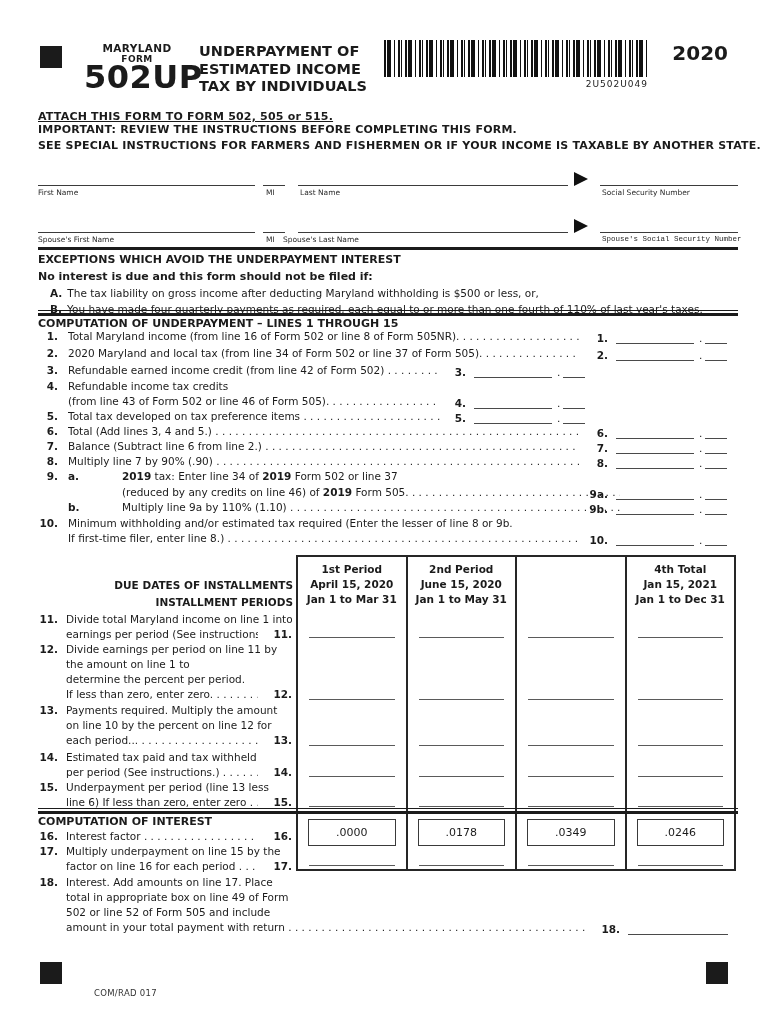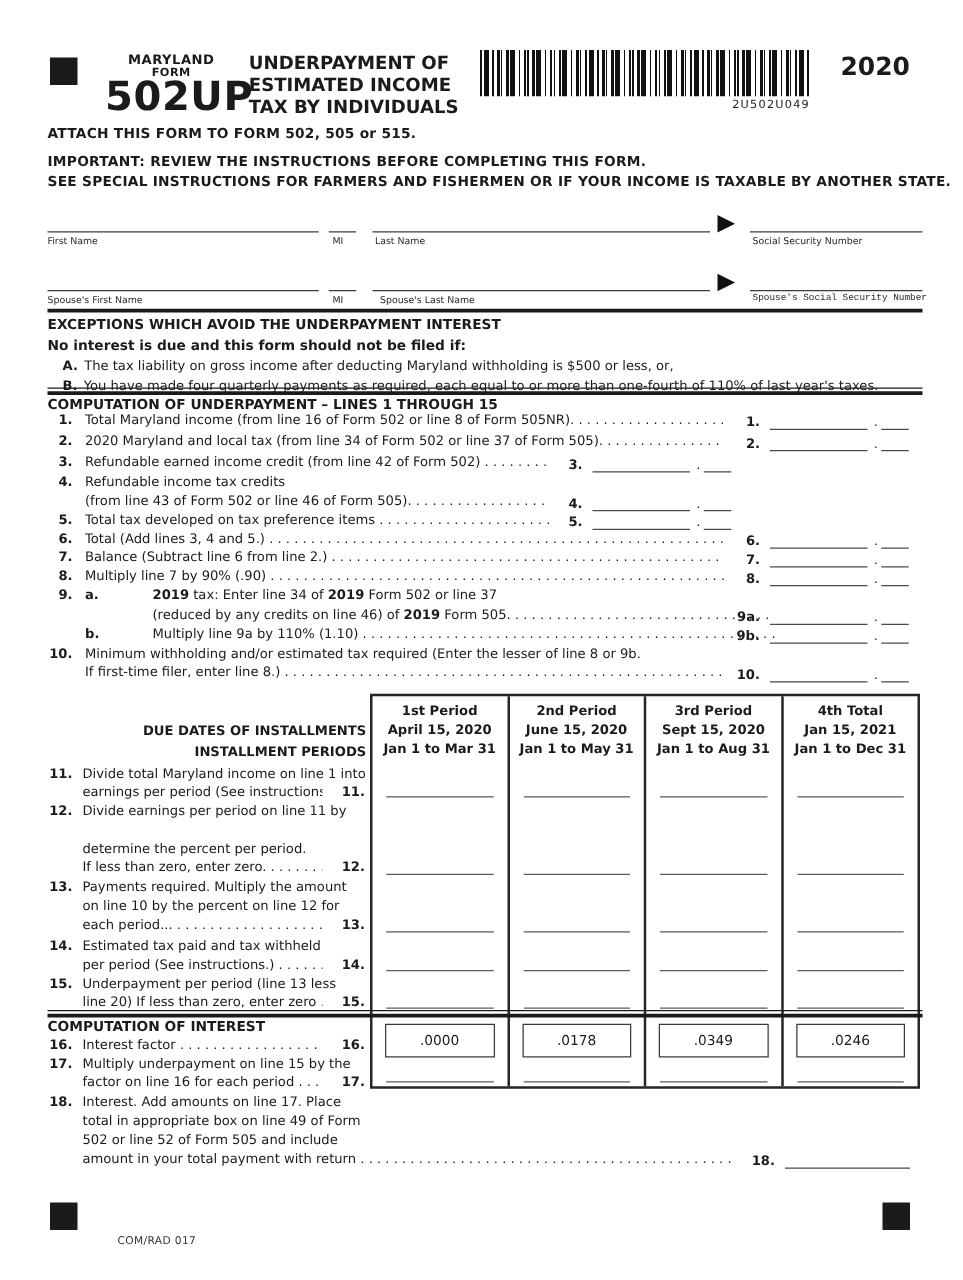--- a/index.html
+++ b/index.html
@@ -67,42 +67,42 @@
   </div>
   <div class="title">
     <div>UNDERPAYMENT OF</div>
     <div>ESTIMATED INCOME</div>
     <div>TAX BY INDIVIDUALS</div>
   </div>
   <div class="barcode"></div>
   <div class="bctext">2U502U049</div>
   <div class="year">2020</div>
 
-  <div class="notice" style="top:100px;">ATTACH THIS FORM TO FORM 502, 505 or 515.</div>
+  <div class="notice" style="top:110px;text-decoration:underline;">ATTACH THIS FORM TO FORM 502, 505 or 515.</div>
   <div class="notice" style="top:123px;">IMPORTANT: REVIEW THE INSTRUCTIONS BEFORE COMPLETING THIS FORM.</div>
   <div class="notice" style="top:139px;">SEE SPECIAL INSTRUCTIONS FOR FARMERS AND FISHERMEN OR IF YOUR INCOME IS TAXABLE BY ANOTHER STATE.</div>
 
   <div class="uline" style="left:38px;top:171px;width:217px;"></div>
   <div class="uline" style="left:263px;top:171px;width:22px;"></div>
   <div class="uline" style="left:298px;top:171px;width:270px;"></div>
   <div class="arrow" style="left:574px;top:172px;"></div>
   <div class="uline" style="left:600px;top:171px;width:138px;"></div>
   <div class="flabel" style="left:38px;top:188px;">First Name</div>
   <div class="flabel" style="left:266px;top:188px;">MI</div>
   <div class="flabel" style="left:300px;top:188px;">Last Name</div>
   <div class="flabel" style="left:602px;top:188px;">Social Security Number</div>
 
   <div class="uline" style="left:38px;top:218px;width:217px;"></div>
   <div class="uline" style="left:263px;top:218px;width:22px;"></div>
   <div class="uline" style="left:298px;top:218px;width:270px;"></div>
   <div class="arrow" style="left:574px;top:219px;"></div>
   <div class="uline" style="left:600px;top:218px;width:138px;"></div>
   <div class="flabel" style="left:38px;top:235px;">Spouse's First Name</div>
   <div class="flabel" style="left:266px;top:235px;">MI</div>
-  <div class="flabel" style="left:304px;top:235px;">Spouse's Last Name</div>
+  <div class="flabel" style="left:283px;top:235px;">Spouse's Last Name</div>
   <div class="flabel" style="left:602px;top:235px;font-family:Liberation Mono, monospace;">Spouse's Social Security Number</div>
   <div class="hrule" style="left:38px;top:247px;width:700px;height:2.5px;"></div>
 
   <div class="sechead" style="left:38px;top:253px;">EXCEPTIONS WHICH AVOID THE UNDERPAYMENT INTEREST</div>
   <div class="sechead" style="left:38px;top:270px;">No interest is due and this form should not be filed if:</div>
   <div class="exrow" style="top:287px;"><span class="en">A.</span><span>The tax liability on gross income after deducting Maryland withholding is $500 or less, or,</span></div>
   <div class="exrow" style="top:303px;"><span class="en">B.</span><span>You have made four quarterly payments as required, each equal to or more than one-fourth of 110% of last year's taxes.</span></div>
   <div class="hrule" style="left:38px;top:310px;width:700px;height:1px;"></div>
   <div class="hrule" style="left:38px;top:313px;width:700px;height:2.5px;"></div>
 
@@ -255,25 +255,20 @@
       </div>
       <div class="gblank" style="top:80px;"></div>
       <div class="gblank" style="top:142px;"></div>
       <div class="gblank" style="top:188px;"></div>
       <div class="gblank" style="top:219px;"></div>
       <div class="gblank" style="top:249px;"></div>
       <div class="fbox">.0178</div>
       <div class="gblank" style="top:308px;"></div>
     </div>
     <div class="gcol">
-      <div class="gp">
-        <div>3rd Period</div>
-          <div>Sept 15, 2020</div>
-          <div>Jan 1 to Aug 31</div>
-      </div>
       <div class="gblank" style="top:80px;"></div>
       <div class="gblank" style="top:142px;"></div>
       <div class="gblank" style="top:188px;"></div>
       <div class="gblank" style="top:219px;"></div>
       <div class="gblank" style="top:249px;"></div>
       <div class="fbox">.0349</div>
       <div class="gblank" style="top:308px;"></div>
     </div>
     <div class="gcol">
       <div class="gp">
@@ -296,20 +291,23 @@
     <span class="ttext tw-full">Divide total Maryland income on line 1 into</span>
   </div>
   <div class="trow" style="top:628px;">
     <span class="ttext tw-lbl"><span>earnings per period (See instructions.)</span></span>
     <span class="tlabel">11.</span>
   </div>
   <div class="trow" style="top:643px;">
     <span class="tnum">12.</span>
     <span class="ttext tw-full">Divide earnings per period on line 11 by</span>
   </div>
+  <div class="trow" style="top:658px;">
+      <span class="ttext tw-full">the amount on line 1 to</span>
+    </div>
   <div class="trow" style="top:673px;">
       <span class="ttext tw-full">determine the percent per period.</span>
     </div>
   <div class="trow" style="top:688px;">
     <span class="ttext tw-lbl"><span>If less than zero, enter zero</span><span>. . . . . . . . . . . . . . . . . . . . . . . . . . . . . . . . . . . . . . . . . . . . . . . . . . . . . . . . . . . . . . . . . . . . </span></span>
     <span class="tlabel">12.</span>
   </div>
   <div class="trow" style="top:704px;">
     <span class="tnum">13.</span>
     <span class="ttext tw-full">Payments required. Multiply the amount</span>
@@ -327,21 +325,21 @@
   </div>
   <div class="trow" style="top:766px;">
     <span class="ttext tw-lbl"><span>per period (See instructions.) </span><span>. . . . . . . . . . . . . . . . . . . . . . . . . . . . . . . . . . . . . . . . . . . . . . . . . . . . . . . . . . . . . . . . . . . . </span></span>
     <span class="tlabel">14.</span>
   </div>
   <div class="trow" style="top:781px;">
     <span class="tnum">15.</span>
     <span class="ttext tw-full">Underpayment per period (line 13 less</span>
   </div>
   <div class="trow" style="top:796px;">
-    <span class="ttext tw-lbl"><span>line 20) If less than zero, enter zero </span><span>. . . . . . . . . . . . . . . . . . . . . . . . . . . . . . . . . . . . . . . . . . . . . . . . . . . . . . . . . . . . . . . . . . . . </span></span>
+    <span class="ttext tw-lbl"><span>line 6) If less than zero, enter zero </span><span>. . . . . . . . . . . . . . . . . . . . . . . . . . . . . . . . . . . . . . . . . . . . . . . . . . . . . . . . . . . . . . . . . . . . </span></span>
     <span class="tlabel">15.</span>
   </div>
 
   <div class="hrule" style="left:38px;top:808px;width:700px;height:1px;"></div>
   <div class="hrule" style="left:38px;top:811px;width:700px;height:2.5px;"></div>
   <div class="sechead" style="left:38px;top:815px;">COMPUTATION OF INTEREST</div>
 
   <div class="trow" style="top:830px;">
     <span class="tnum">16.</span>
     <span class="ttext tw-lbl"><span>Interest factor </span><span>. . . . . . . . . . . . . . . . . . . . . . . . . . . . . . . . . . . . . . . . . . . . . . . . . . . . . . . . . . . . . . . . . . . . </span></span>

